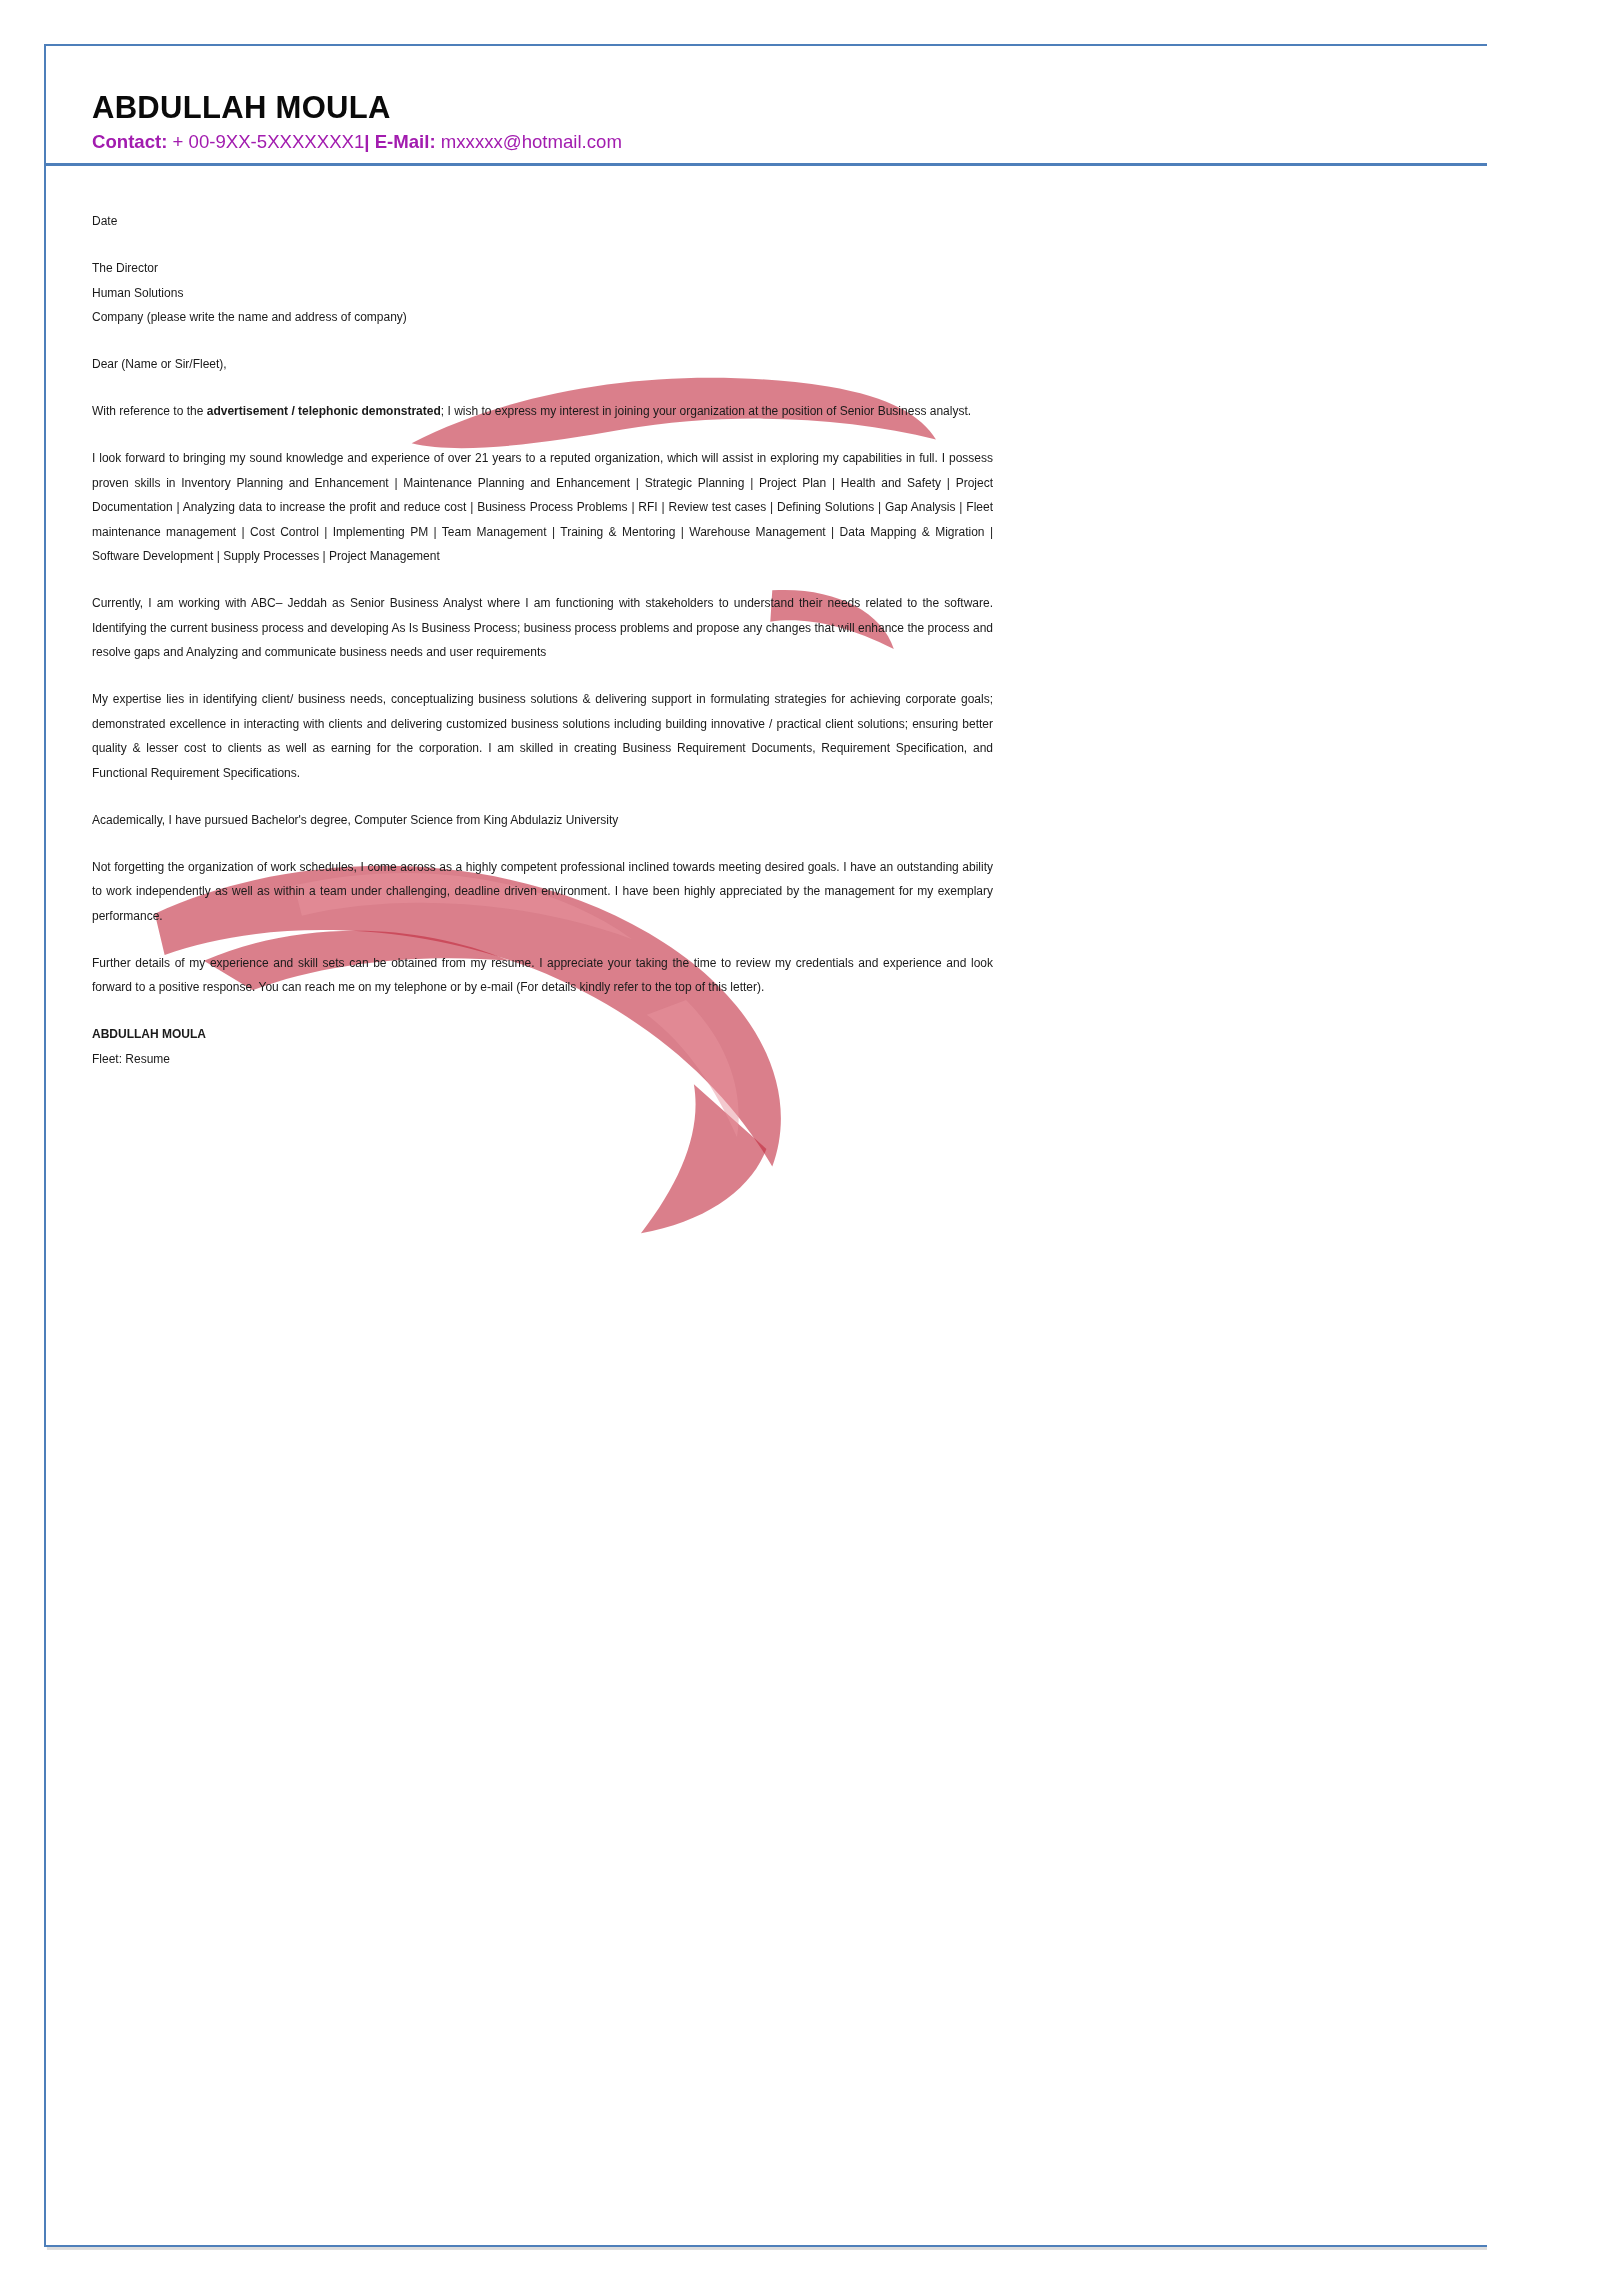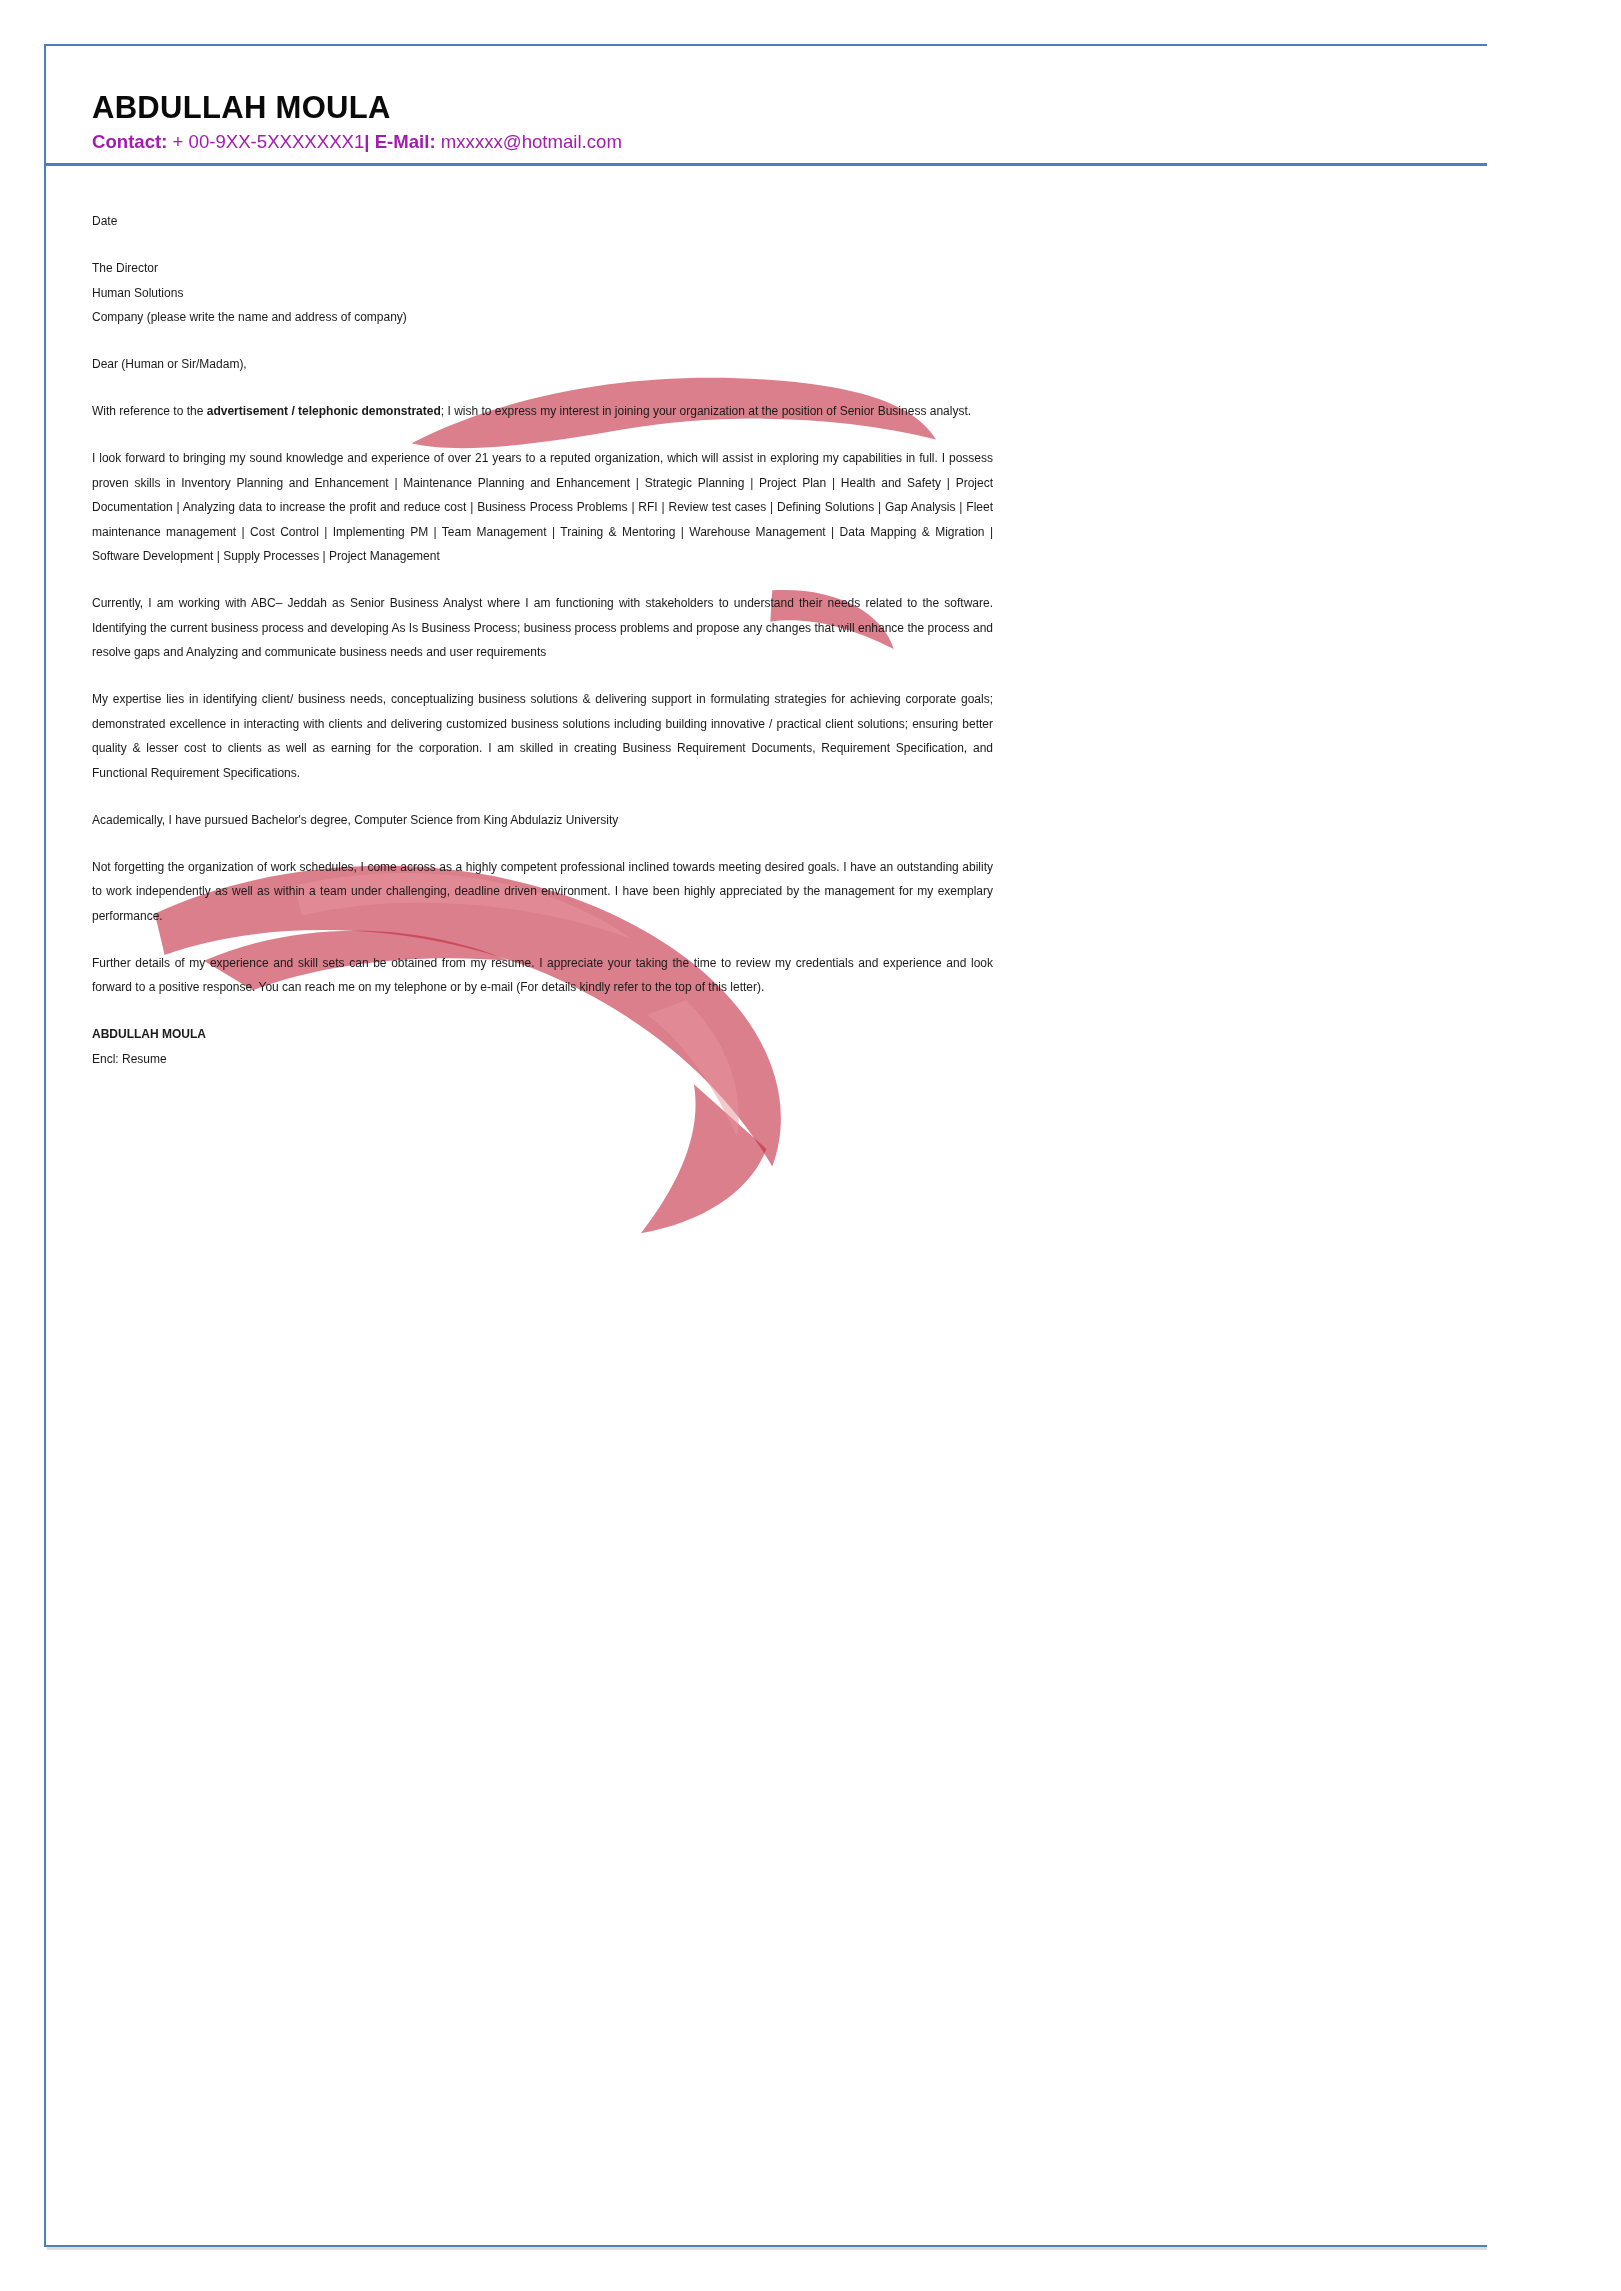--- a/index.html
+++ b/index.html
@@ -97,34 +97,34 @@
     <p class="contact-line"><span class="b">Contact:</span><span> + 00-9XX-5XXXXXXX1</span><span class="b">| E-Mail:</span><span> mxxxxx@hotmail.com</span></p>
 
     <hr class="header-rule">
 
     <div class="letter-body">
 
       <p>Date</p>
 
       <p><span>The Director</span><br><span>Human Solutions</span><br><span>Company (please write the name and address of company)</span></p>
 
-      <p>Dear (Human or Sir/Madam),</p>
+      <p>Dear (Name or Sir/Fleet),</p>
 
       <p><span>With reference to the </span><span class="b">advertisement / telephonic demonstrated</span><span>; I wish to express my interest in joining your organization at the position of Senior Business analyst.</span></p>
 
       <p>I look forward to bringing my sound knowledge and experience of over 21 years to a reputed organization, which will assist in exploring my capabilities in full. I possess proven skills in Inventory Planning and Enhancement | Maintenance Planning and Enhancement | Strategic Planning | Project Plan | Health and Safety | Project Documentation | Analyzing data to increase the profit and reduce cost | Business Process Problems | RFI | Review test cases | Defining Solutions | Gap Analysis | Fleet maintenance management | Cost Control | Implementing PM | Team Management | Training &amp; Mentoring | Warehouse Management | Data Mapping &amp; Migration | Software Development | Supply Processes | Project Management</p>
 
       <p>Currently, I am working with ABC– Jeddah as Senior Business Analyst where I am functioning with stakeholders to understand their needs related to the software. Identifying the current business process and developing As Is Business Process; business process problems and propose any changes that will enhance the process and resolve gaps and Analyzing and communicate business needs and user requirements</p>
 
       <p>My expertise lies in identifying client/ business needs, conceptualizing business solutions &amp; delivering support in formulating strategies for achieving corporate goals; demonstrated excellence in interacting with clients and delivering customized business solutions including building innovative / practical client solutions; ensuring better quality &amp; lesser cost to clients as well as earning for the corporation. I am skilled in creating Business Requirement Documents, Requirement Specification, and Functional Requirement Specifications.</p>
 
       <p>Academically, I have pursued Bachelor's degree, Computer Science from King Abdulaziz University</p>
 
       <p class="para-work-ethic">Not forgetting the organization of work schedules, I come across as a highly competent professional inclined towards meeting desired goals. I have an outstanding ability to work independently as well as within a team under challenging, deadline driven environment. I have been highly appreciated by the management for my exemplary performance.</p>
 
       <p>Further details of my experience and skill sets can be obtained from my resume. I appreciate your taking the time to review my credentials and experience and look forward to a positive response. You can reach me on my telephone or by e-mail (For details kindly refer to the top of this letter).</p>
 
-      <p class="signature-block"><span class="b">ABDULLAH MOULA</span><br><span>Encl: Resume</span></p>
+      <p class="signature-block"><span class="b">ABDULLAH MOULA</span><br><span>Fleet: Resume</span></p>
 
     </div>
   </div>
 </div>
 
 
 </body></html>

